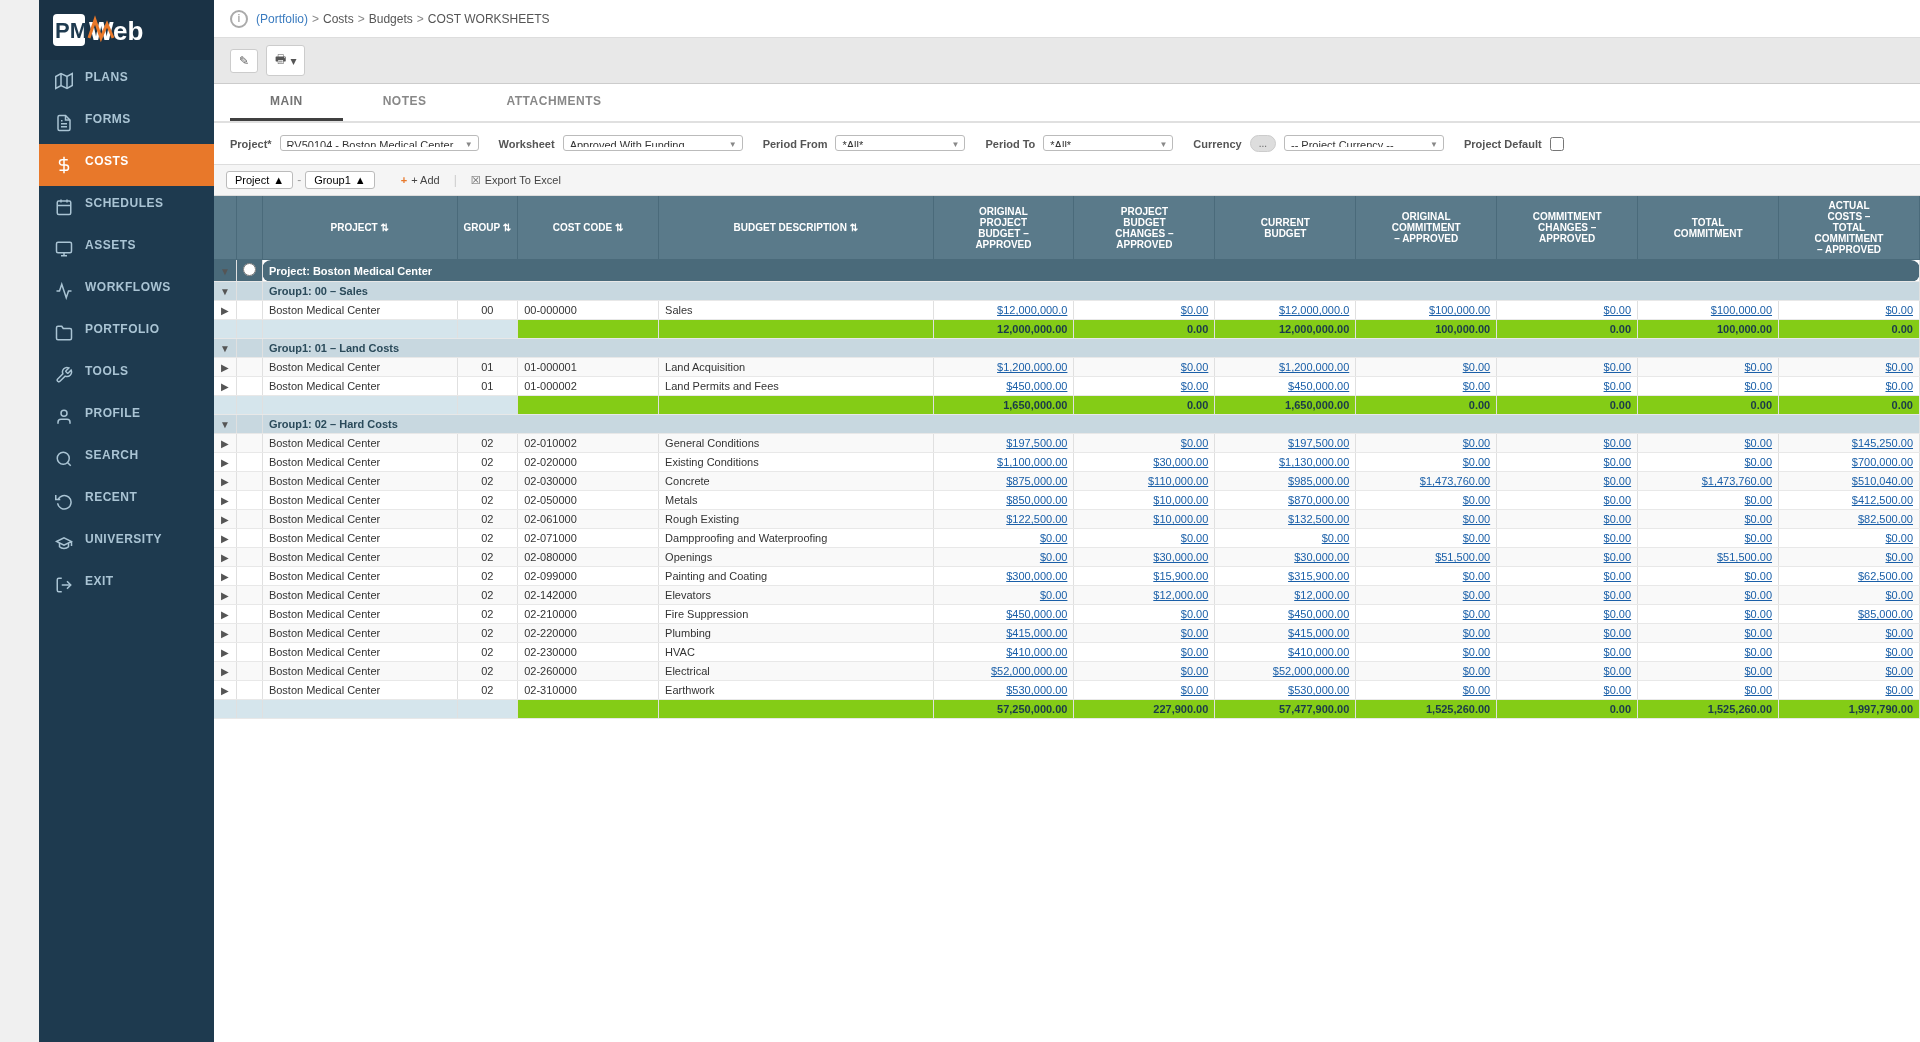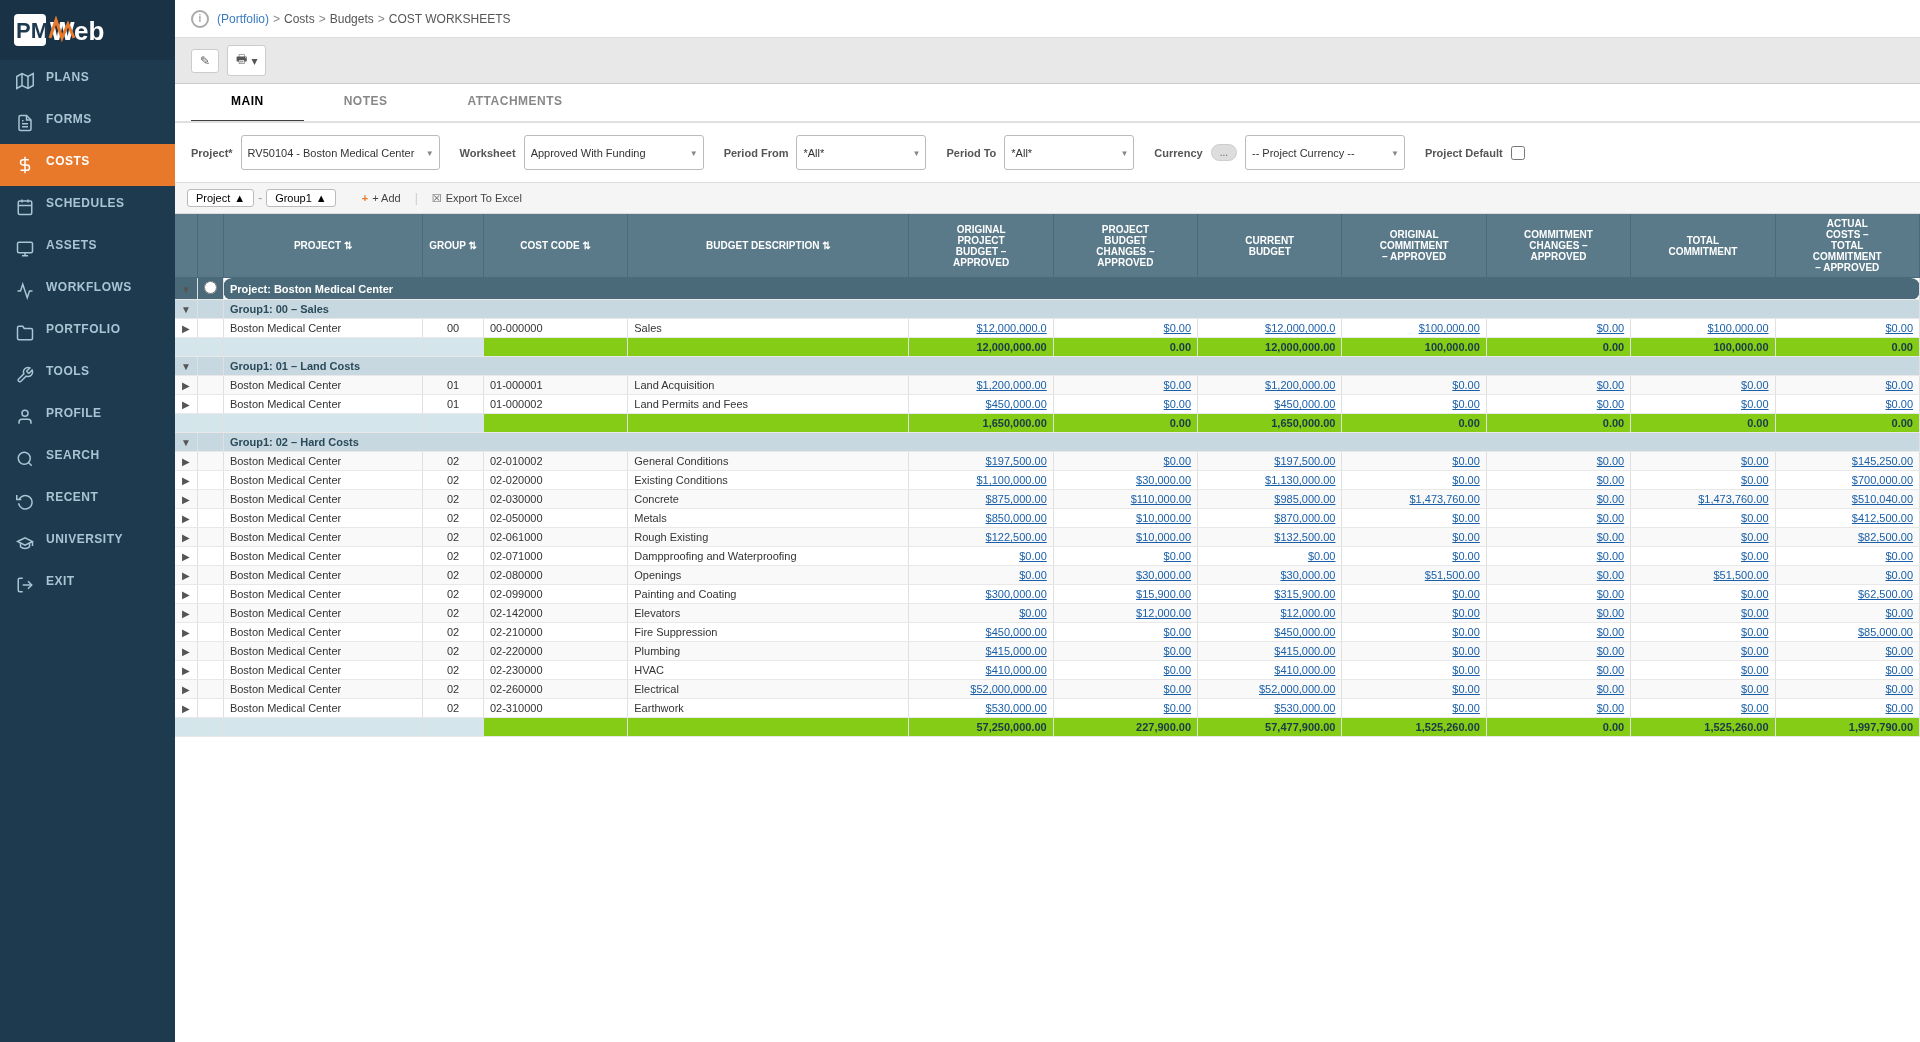--- a/index.html
+++ b/index.html
@@ -6,20 +6,21 @@
     body { font-family: Arial, sans-serif; font-size: 12px; background: #f0f0f0; display: flex; height: 1042px; overflow: hidden; }
 
     
     .sidebar {
       width: 175px;
       background: #1e3a4f;
       display: flex;
       flex-direction: column;
       flex-shrink: 0;
       height: 100%;
+      margin-left: 39px;
     }
     .sidebar-logo {
       padding: 10px 12px;
       background: #1a3245;
       display: flex; align-items: center;
     }
     .sidebar-logo svg { width: 130px; height: 40px; }
     .sidebar-nav { flex: 1; overflow-y: auto; }
     .nav-item {
       display: flex; gap: 10px;
@@ -85,21 +86,21 @@
     .tab {
       padding: 10px 40px;
       font-size: 12px;
       font-weight: 600;
       letter-spacing: 0.5px;
       color: #888;
       cursor: pointer;
       border-bottom: 3px solid transparent;
       text-transform: uppercase;
     }
-    .tab.active { color: #000000; border-bottom: 1px solid #404040; }
+    .tab.active { color: #737373; border-bottom: 3px solid #404040; }
 
     
     .form-area {
       background: #fff;
       padding: 12px 16px;
       display: flex; gap: 20px; flex-wrap: wrap;
       border-bottom: 1px solid #ddd;
     }
     .form-row { display: flex; align-items: center; gap: 8px; }
     .form-label { font-size: 11px; color: #555; white-space: nowrap; font-weight: 600; }
@@ -107,21 +108,21 @@
       border: 1px solid #bbb;
       border-radius: 3px;
       padding: 3px 24px 3px 6px;
       font-size: 11px;
       background: #fff;
       appearance: none;
       -webkit-appearance: none;
       position: relative;
       cursor: pointer;
       min-width: 180px;
-      height: 35px;
+      height: 16px;
       color: #333;
     }
     .select-wrapper { position: relative; display: inline-block; }
     .select-wrapper::after {
       content: '▼';
       position: absolute; right: 6px; top: 50%; transform: translateY(-50%);
       font-size: 8px; color: #888; pointer-events: none;
     }
     .form-checkbox { width: 14px; height: 14px; }
     .currency-dots {

